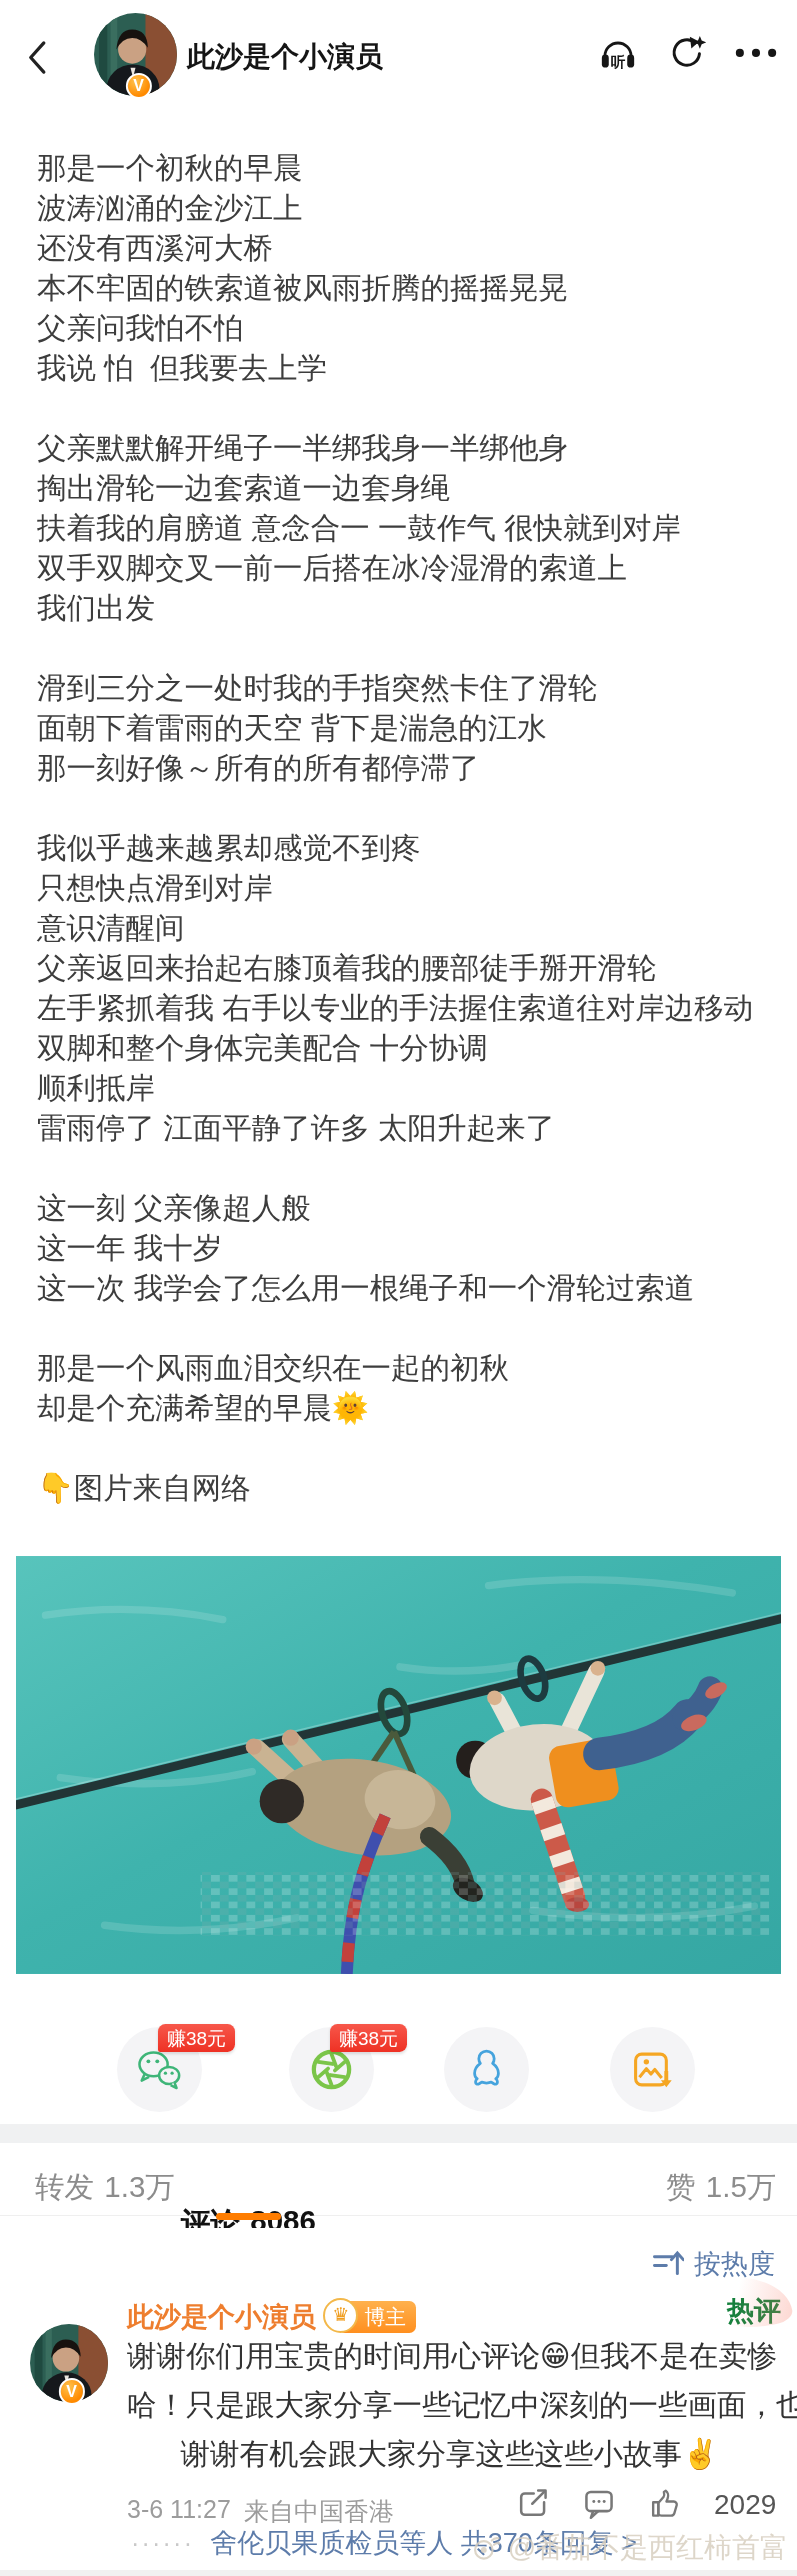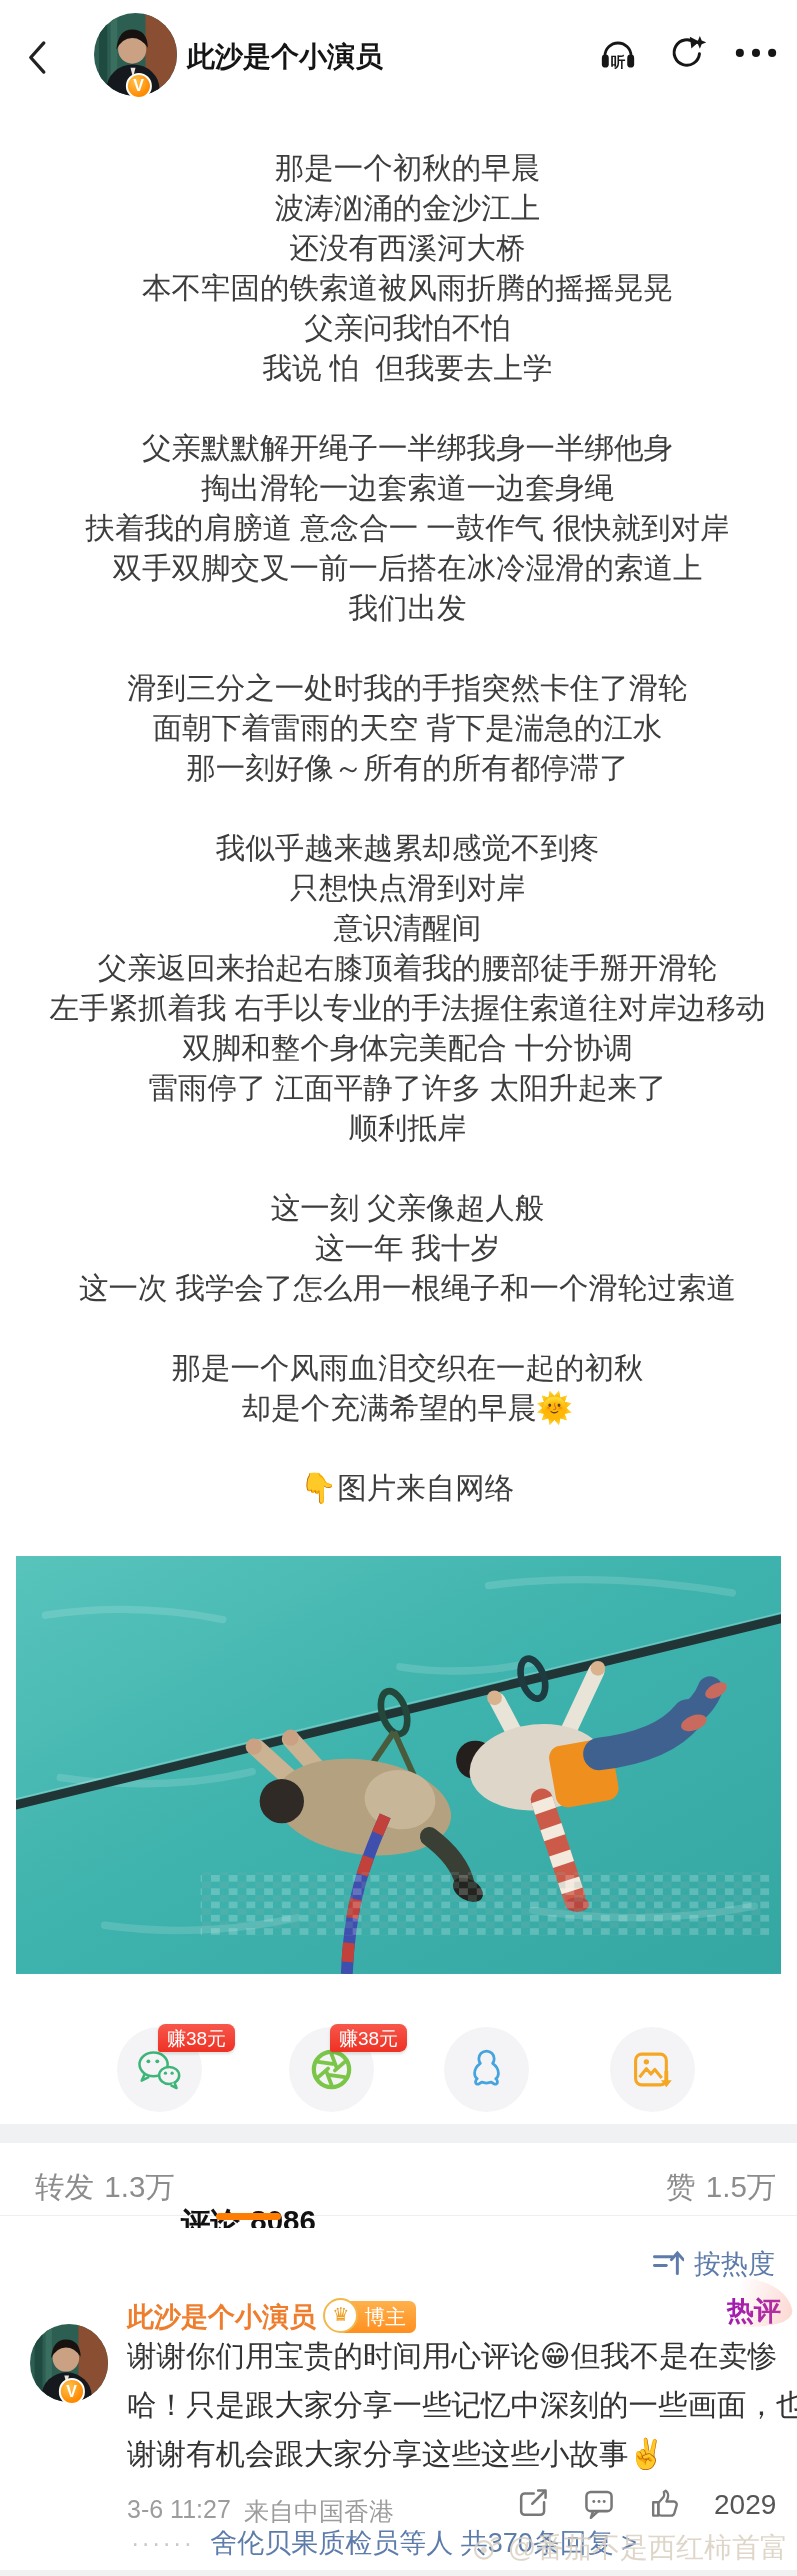--- a/index.html
+++ b/index.html
@@ -12,21 +12,21 @@
   .avatar-wrap{position:absolute;left:94px;top:13.3px;width:83px;height:83px;}
   .avatar-svg{width:100%;height:100%;border-radius:50%;display:block;}
   .v-badge{position:absolute;bottom:-3px;left:50%;transform:translateX(-38%);width:26.6px;height:26.6px;
     border-radius:50%;background:radial-gradient(circle at 35% 30%,#ffc24d,#ff8a00 70%);
     border:2.2px solid #fff;color:#fff;font-size:16px;font-weight:bold;display:flex;
     align-items:center;justify-content:center;box-sizing:border-box;}
   .nav-title{position:absolute;left:187px;top:38px;font-size:28px;font-weight:600;color:#151515;}
   .nav-actions{position:absolute;right:19px;top:34px;display:flex;align-items:center;gap:28px;height:41px;}
 
   
-  .post-text{position:absolute;top:148px;left:37px;right:19px;text-align:center;}
+  .post-text{position:absolute;top:148px;left:37px;right:19px;}
   .post-line{height:40px;line-height:40px;font-size:29.5px;color:#3d3d3d;white-space:pre;}
 
   
   .photo{position:absolute;top:1556px;left:16px;width:765px;height:418px;margin:0;overflow:hidden;}
   .photo svg{display:block;}
 
   
   .share-row{position:absolute;top:2009px;left:0;width:797px;height:118px;margin-top:11px;}
   .share-btn{position:absolute;top:7.4px;width:85px;height:85px;border-radius:50%;background:#f4f4f6;
     display:flex;align-items:center;justify-content:center;cursor:pointer;}
@@ -39,32 +39,32 @@
   .gray-band{position:absolute;top:2124px;left:0;width:797px;height:19px;background:#f0f1f2;}
   .stats-bar{position:absolute;top:2143px;left:0;width:797px;height:73px;background:#fff;
     border-bottom:1.5px solid #efefef;box-sizing:border-box;}
   .stat{position:absolute;top:25px;font-size:29.5px;color:#8c8c8c;display:flex;gap:10.3px;}
   .stat-repost{left:35px;}
   .stat-comment{left:181px;color:#111;font-weight:700;cursor:pointer;margin-top:36px;}
   .stat-like{right:20.7px;}
   .tab-underline{position:absolute;left:216px;top:70px;width:65px;height:7.4px;border-radius:4.4px;background:#ff7d00;}
 
   
-  .comments{position:absolute;top:2228px;left:0;width:797px;height:348px;background:#fff;}
+  .comments{position:absolute;top:2228px;left:0;width:797px;height:348px;background:#fff;text-align:center;}
   .sort-row{position:absolute;top:17.7px;right:22px;display:flex;align-items:center;gap:10.3px;
     color:#5d7caa;font-size:27px;cursor:pointer;}
   .c-avatar-wrap{position:absolute;left:29.5px;top:96px;width:78px;height:78px;}
   .c-name-row{position:absolute;left:127px;top:71px;display:flex;align-items:center;gap:22px;}
   .c-name{font-size:27px;font-weight:600;color:#ee7e2e;}
   .bozhu-badge{position:relative;background:linear-gradient(#ffb14d,#ff8f1f);color:#fff;font-size:20.7px;
     line-height:20.7px;padding:5.2px 10.3px 5.2px 26.6px;border-radius:6.6px;}
   .crown-icon{position:absolute;left:-14.8px;top:-3.7px;width:35px;height:35px;background:#fff;
     border:2.2px solid #f3b84a;border-radius:50%;box-sizing:border-box;display:flex;align-items:center;
     justify-content:center;font-size:19px;color:#f09d1e;}
-  .hot-badge{position:absolute;right:16px;top:65px;font-size:27px;font-weight:700;color:#a21caf;}
+  .hot-badge{position:absolute;right:16px;top:65px;font-size:27px;font-weight:700;color:#15803d;}
   .hot-badge::before{content:"";position:absolute;right:-8.9px;top:-19px;width:89px;height:55px;
     background:linear-gradient(115deg,rgba(247,120,100,0) 40%,rgba(247,120,100,.30));
     border-radius:10% 80% 20% 70%;transform:rotate(-10deg);}
   .c-text{position:absolute;left:127px;top:103px;right:25px;}
   .c-line{height:49px;line-height:49px;font-size:29.5px;color:#333;white-space:pre;}
   .c-meta{position:absolute;left:127px;top:267px;font-size:25px;color:#9c9c9c;display:flex;gap:13.3px;}
   .c-actions{position:absolute;right:20.7px;top:258px;display:flex;align-items:center;gap:32px;}
   .c-like-count{font-size:28px;color:#555;}
   .reply-row{position:absolute;left:131px;top:297px;display:flex;align-items:center;gap:16px;cursor:pointer;}
   .reply-dots{font-size:25px;color:#c9c9c9;letter-spacing:2.2px;}
@@ -147,22 +147,22 @@
       <div class="post-line">滑到三分之一处时我的手指突然卡住了滑轮</div>
       <div class="post-line">面朝下着雷雨的天空 背下是湍急的江水</div>
       <div class="post-line">那一刻好像～所有的所有都停滞了</div>
       <div class="post-line"></div>
       <div class="post-line">我似乎越来越累却感觉不到疼</div>
       <div class="post-line">只想快点滑到对岸</div>
       <div class="post-line">意识清醒间</div>
       <div class="post-line">父亲返回来抬起右膝顶着我的腰部徒手掰开滑轮</div>
       <div class="post-line">左手紧抓着我 右手以专业的手法握住索道往对岸边移动</div>
       <div class="post-line">双脚和整个身体完美配合 十分协调</div>
+      <div class="post-line">顺利抵岸</div>
       <div class="post-line">雷雨停了 江面平静了许多 太阳升起来了</div>
-      <div class="post-line">顺利抵岸</div>
       <div class="post-line"></div>
       <div class="post-line">这一刻 父亲像超人般</div>
       <div class="post-line">这一年 我十岁</div>
       <div class="post-line">这一次 我学会了怎么用一根绳子和一个滑轮过索道</div>
       <div class="post-line"></div>
       <div class="post-line">那是一个风雨血泪交织在一起的初秋</div>
       <div class="post-line">却是个充满希望的早晨🌞</div>
       <div class="post-line"></div>
       <div class="post-line">👇图片来自网络</div>
     </div>

